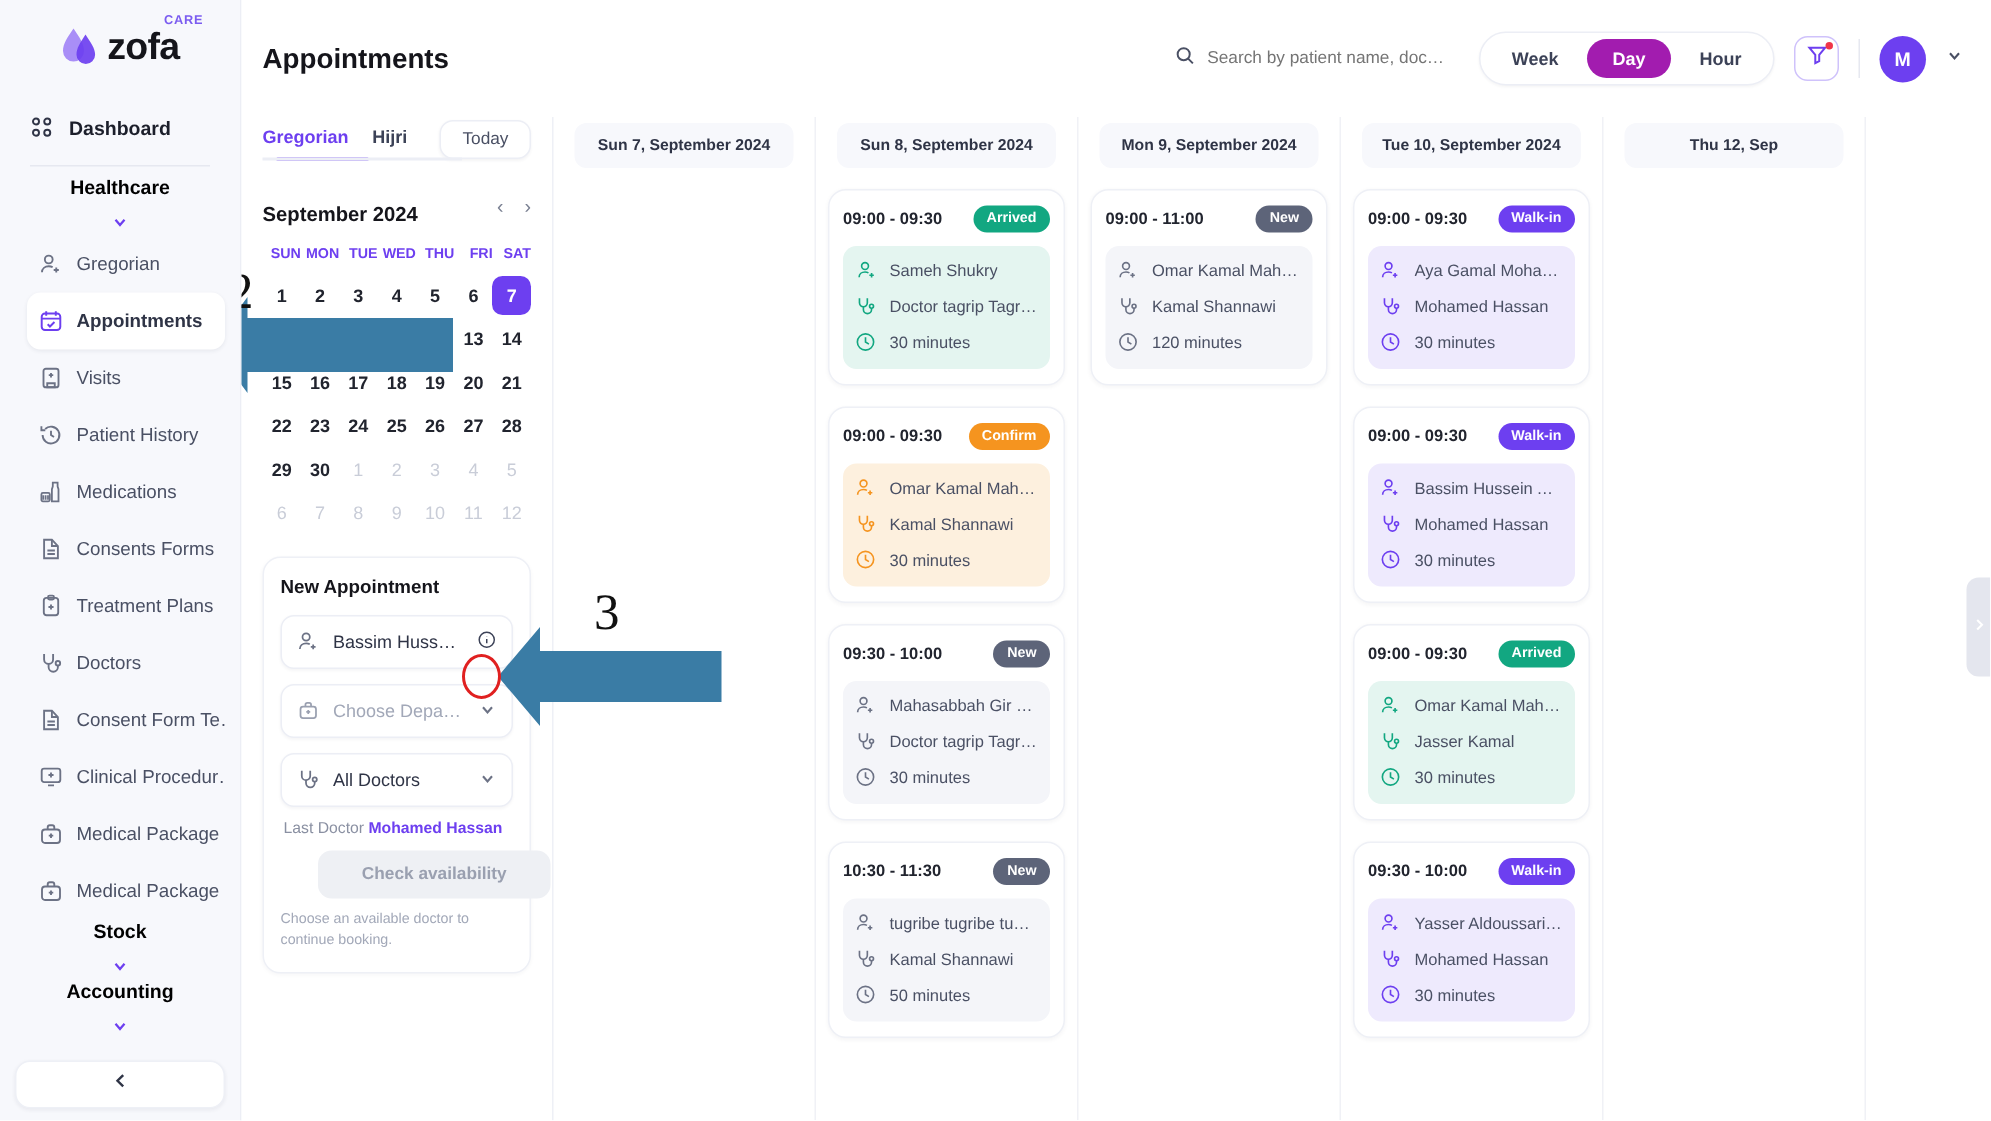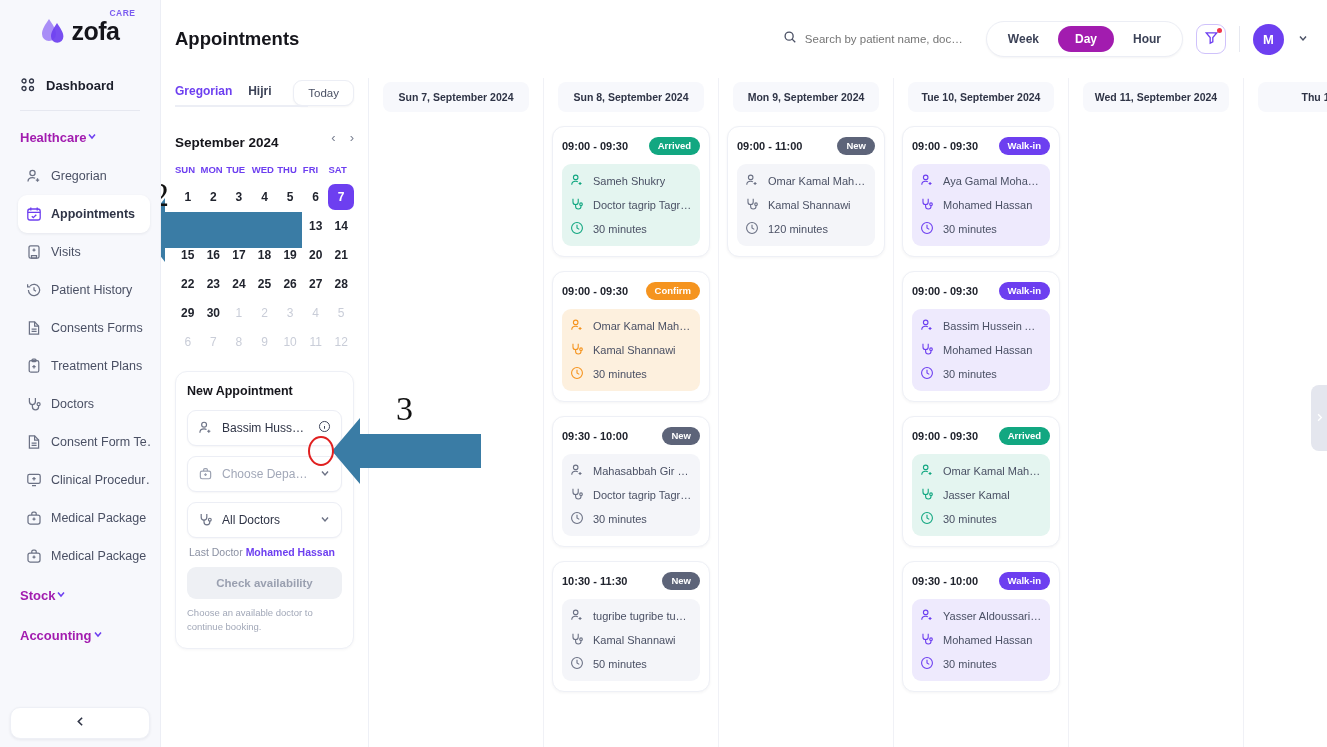--- a/index.html
+++ b/index.html
@@ -23,23 +23,24 @@
   .logo-care { position:absolute; top:-9px; right:-16px; font-size:8.5px; font-weight:700; color:#7b5cf0; letter-spacing:0.5px; }
 
   .nav { padding:0 10px; }
   .nav-item {
     display:flex; align-items:center; gap:10px;
     height:38px; padding:0 10px; border-radius:9px;
     font-size:12.5px; color:#3c4257; cursor:pointer; position:relative;
   }
   .nav-item.top { font-weight:700; font-size:13px; color:#1c1f2b; margin-top:4px; }
   .nav-group {
-    display:flex; align-items:center; 
-    height:40px; padding:0 10px; font-size:13px; font-weight:700; color:#a21caf;
+    display:flex; align-items:center; justify-content:space-between;
+    height:40px; padding:0 10px; font-size:13px; font-weight:700; color:#000000;
     cursor:pointer;
+    flex-direction:column;
   }
   .nav-divider { height:1px; background:#e6e8f0; margin:6px 10px; }
   .sub-list { padding-left:8px; }
   .sub-item {
     display:flex; align-items:center; gap:9px;
     height:38px; padding:0 8px; border-radius:9px;
     font-size:12.5px; color:#4a5064; cursor:pointer; position:relative;
     white-space:nowrap; overflow:hidden;
   }
   .sub-item.active {
@@ -108,21 +109,21 @@
     border:1px solid #eceef5; border-radius:9px; background:#fff; cursor:pointer;
     box-shadow:0 1px 2px rgba(30,35,60,.05); font-family:"Liberation Sans", sans-serif;
   }
 
   .cal-head { display:flex; align-items:center; margin:18px 0 8px; }
   .cal-month { font-size:13.5px; font-weight:700; color:#15151b;margin-top:10px; }
   .cal-navs { margin-left:auto; display:flex; gap:14px; }
   .cal-nav { font-size:13px; color:#7a8092; cursor:pointer; line-height:1; }
 
   .cal-grid { display:grid; grid-template-columns:repeat(7,1fr); row-gap:3px; }
-  .cal-dow { text-align:left; font-size:9.5px; font-weight:700; color:#6d3ff0; padding:6px 0; }
+  .cal-dow { text-align:right; font-size:9.5px; font-weight:700; color:#6d3ff0; padding:6px 0; }
   .cal-day {
     text-align:center; font-size:12px; color:#21242e; height:26px; line-height:26px;
     cursor:pointer; border-radius:7px; font-weight:600;
   }
   .cal-day.mut { color:#c9cdd8; font-weight:500; }
   .cal-day.sel { background:#6d3ff0; color:#fff; }
 
   .appt-card {
     margin-top:16px; border:1px solid #eef0f6; border-radius:12px; padding:12px 11px 14px;
     background:#fff; box-shadow:0 1px 3px rgba(30,35,60,.04);
@@ -137,20 +138,21 @@
   .field.ph { color:#a2a8b8; }
   .field .chev { margin-left:auto; color:#6c7285; font-size:11px; }
   .field .info { margin-left:auto; }
   .field .ftxt { overflow:hidden; text-overflow:ellipsis; white-space:nowrap; }
   .last-doc { font-size:10.5px; color:#8a90a2; margin:-2px 0 9px 2px; }
   .last-doc b { color:#6d3ff0; font-weight:600; }
   .check-btn {
     width:100%; height:32px; border-radius:9px; background:#eef0f4; border:none;
     color:#9aa0b0; font-size:11.5px; font-weight:600; cursor:pointer;
     font-family:"Liberation Sans", sans-serif;
+    margin-left:25px;
   }
   .hint { font-size:9.5px; color:#a2a8b8; margin-top:7px; line-height:1.45; }
 
   
   .board { flex:1; display:flex; overflow:hidden; position:relative; }
   .day-col { width:175px; flex:0 0 175px; border-right:1px solid #f0f1f6; padding:0 8px; position:relative; }
   .day-head {
     margin:4px 6px 14px; height:30px; border-radius:8px; background:#f7f8fc;
     display:flex; align-items:center; justify-content:center;
     font-size:10.5px; color:#2f3446; font-weight:600; white-space:nowrap;
@@ -262,20 +264,30 @@
           <span class="ico">
             <svg viewBox="0 0 16 16" width="16" height="16" fill="none" stroke="#6c7285" stroke-width="1.25">
               <path d="M2.4 8a5.6 5.6 0 1 0 1.7-4"></path>
                 <path d="M1.6 2.2v2.6h2.6"></path>
                 <path d="M8 5.2V8l2 1.3"></path>
             </svg>
           </span>
           <span>Patient History</span>
         </div>
 
+        <div class="sub-item">
+          <span class="ico">
+            <svg viewBox="0 0 16 16" width="16" height="16" fill="none" stroke="#6c7285" stroke-width="1.2">
+              <path d="M9.2 1.8h3.2v2.4c0 .6.6 1.2.6 2.2v7.8H8.6V6.4c0-1 .6-1.6.6-2.2z"></path>
+              <rect x="1.6" y="8.6" width="5.6" height="5.6" rx="1"></rect>
+              <path d="M2.8 10.2v3M4.4 10.2v3M6 10.2v3"></path>
+            </svg>
+          </span>
+          <span>Medications</span>
+        </div>
 
         <div class="sub-item">
           <span class="ico">
             <svg viewBox="0 0 16 16" width="16" height="16" fill="none" stroke="#6c7285" stroke-width="1.25">
               <path d="M3.4 1.8h5.2L12.6 6v8.2H3.4z"></path>
                 <path d="M8.6 1.8V6h4"></path>
                 <path d="M5.6 9h5M5.6 11.3h5"></path>
             </svg>
           </span>
           <span>Consents Forms</span>
@@ -554,21 +566,21 @@
             <div class="day-head">Sun 7, September 2024</div>
           </div>
           <div class="day-col">
             <div class="day-head">Sun 8, September 2024</div>
             <div class="ev">
               <div class="ev-top">
                 <div class="ev-time">09:00 - 09:30</div>
                 <div class="badge" style="background: rgb(18, 167, 129);">Arrived</div>
               </div>
               <div class="ev-body" style="background: rgb(228, 245, 240);">
-                <div class="ev-line" style="color: rgb(74, 80, 100);">
+                <div class="ev-line" style="color: rgb(74, 80, 100); text-align: center;">
                   <span class="ico"><svg viewBox="0 0 16 16" width="14" height="14" fill="none" stroke="#12a781" stroke-width="1.25">
                       <circle cx="6.5" cy="5" r="2.6"></circle>
                       <path d="M2 13.5c0-2.4 2-4 4.5-4 1 0 1.9.25 2.6.68"></path>
                       <path d="M11.5 10.3v3.4M9.8 12h3.4"></path>
                     </svg></span>
                   <span>Sameh Shukry</span>
                 </div>
                 <div class="ev-line" style="color: rgb(74, 80, 100);">
                   <span class="ico"><svg viewBox="0 0 16 16" width="14" height="14" fill="none" stroke="#12a781" stroke-width="1.25">
                       <path d="M3.4 2v3.6a3 3 0 0 0 6 0V2"></path>
@@ -835,23 +847,20 @@
                   <span class="ico"><svg viewBox="0 0 16 16" width="14" height="14" fill="none" stroke="#6d3ff0" stroke-width="1.25">
                       <circle cx="8" cy="8" r="6.2"></circle>
                       <path d="M8 4.4V8l2.6 1.6"></path>
                     </svg></span>
                   <span>30 minutes</span>
                 </div>
               </div>
             </div>
           </div>
           <div class="day-col">
-            <div class="day-head">Wed 11, September 2024</div>
-          </div>
-          <div class="day-col">
             <div class="day-head">Thu 12, Sep</div>
           </div>
         </div>
 
       <div class="scroll-handle">
         <span>
           <svg viewBox="0 0 12 12" width="11" height="11" fill="none" stroke="#ffffff" stroke-width="1.5">
               <path d="M4.5 2.5 L8 6 L4.5 9.5"></path>
             </svg>
         </span>

